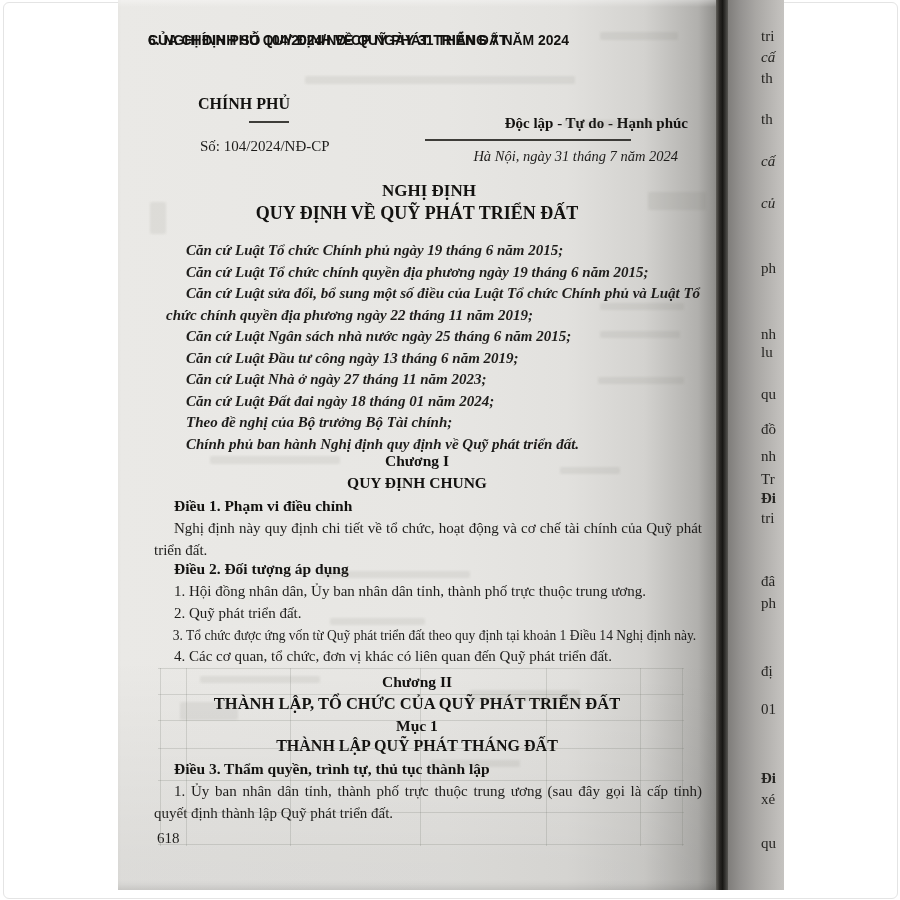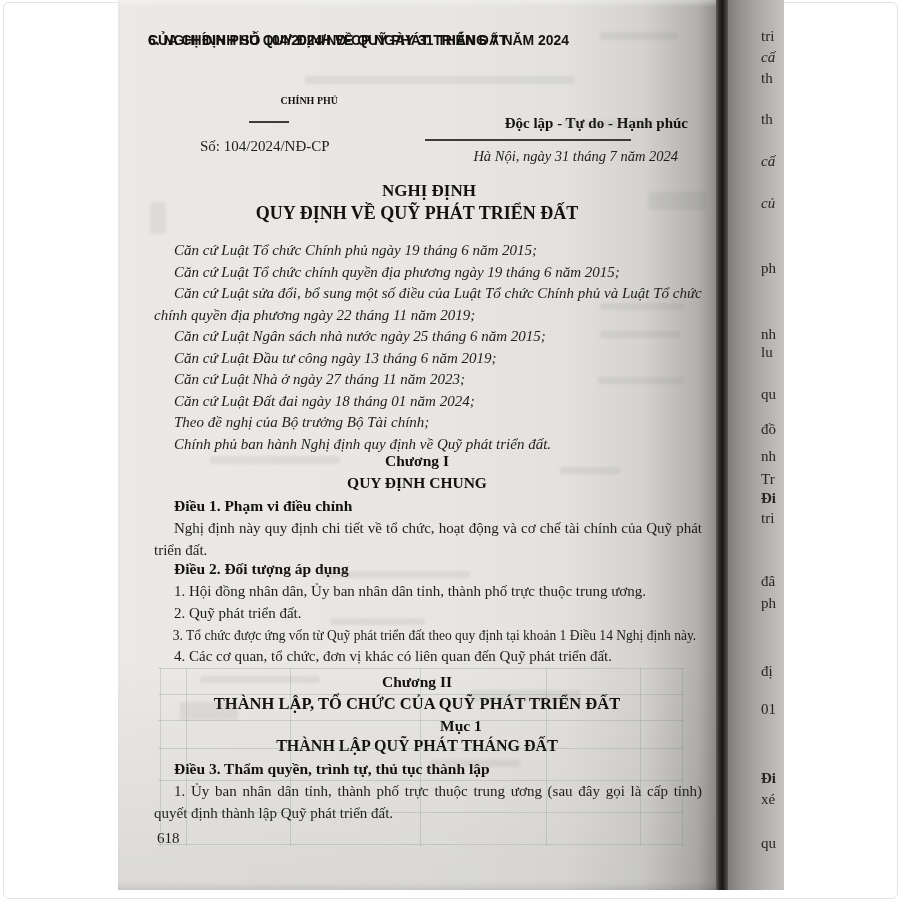--- a/index.html
+++ b/index.html
@@ -35,46 +35,46 @@
   .frag{
     position:absolute;left:33px;font-size:15px;color:#262522;
     font-family:"Liberation Serif","DejaVu Serif",serif;white-space:nowrap;
   }
   .frag.b{font-weight:bold;}
   .frag.i{font-style:italic;}
   
   .sans{font-family:"Liberation Sans","DejaVu Sans",sans-serif;}
   .sec-head{left:0;top:28px;width:598px;text-align:center;font-weight:bold;
     font-size:15.5px;line-height:23px;color:#131210;transform:scaleX(.9);transform-origin:50% 0;}
-  .issuer{left:80px;top:95px;width:140px;text-align:right;font-weight:bold;font-size:10px;color:#131210;}
+  .issuer{left:80px;top:95px;width:140px;text-align:left;font-weight:bold;font-size:16px;color:#131210;}
   .rule{height:1.5px;background:rgba(32,30,27,.85);}
   .issuer-rule{left:131px;top:121px;width:40px;}
   .doc-number{left:82px;top:138px;font-size:15px;}
   .nat-title{left:250px;top:93px;width:320px;text-align:center;font-weight:bold;font-size:15.5px;color:#131210;white-space:nowrap;}
   .nat-motto{left:250px;top:115px;width:320px;text-align:right;font-weight:bold;font-size:15px;color:#131210;}
   .motto-rule{left:307px;top:139px;width:206px;}
   .place-date{left:250px;top:148px;width:310px;text-align:right;font-style:italic;font-size:14.5px;}
   .title1{left:12px;top:181px;width:598px;text-align:center;font-weight:bold;font-size:17px;color:#131210;}
   .title2{left:0;top:203px;width:598px;text-align:center;font-weight:bold;font-size:18px;color:#131210;}
-  .preamble{left:36px;top:240px;width:548px;}
+  .preamble{left:48px;top:240px;width:548px;font-weight:bold;}
   .preamble p{position:static;font-style:italic;font-size:15px;line-height:21.5px;text-indent:20px;}
   .chap{width:598px;left:0;text-align:center;font-weight:bold;color:#131210;}
   .ch1-label{top:452px;font-size:15.5px;}
   .ch1-title{top:474px;font-size:15.5px;}
   .art-head{left:56px;font-weight:bold;font-size:15.5px;color:#131210;white-space:nowrap;}
   .art1-head{top:497px;}
   .body-par{left:36px;width:548px;font-size:15px;line-height:21.5px;text-indent:20px;text-align:justify;}
   .art1-body{top:518px;}
   .art2-head{top:560px;text-align:center;}
   .art2-items{left:36px;top:581px;width:552px;}
   .art2-items p{position:static;font-size:15px;line-height:21.8px;text-indent:20px;white-space:nowrap;}
   .art2-items p.cond{font-size:14.4px;transform:scaleX(.94);transform-origin:0 50%;}
   .ch2-label{top:673px;font-size:15.5px;}
   .ch2-title{top:694px;font-size:16.5px;}
-  .muc1-label{top:717px;font-size:15.5px;padding-left:44px;}
+  .muc1-label{top:717px;font-size:15.5px;}
   .muc1-title{top:737px;font-size:16px;}
   .art3-head{top:760px;}
   .art3-body{top:781px;}
   .page-num{left:39px;top:830px;font-size:15px;}
   
   .ghost{position:absolute;background:rgba(104,109,96,.10);border-radius:2px;filter:blur(1.2px);}
   .grid{position:absolute;left:40px;top:668px;width:526px;height:178px;pointer-events:none;}
   .grid .gh{position:absolute;left:0;width:100%;height:1px;background:rgba(115,118,108,.22);}
   .grid .gv{position:absolute;top:0;height:100%;width:1px;background:rgba(115,118,108,.22);}
 </style>

